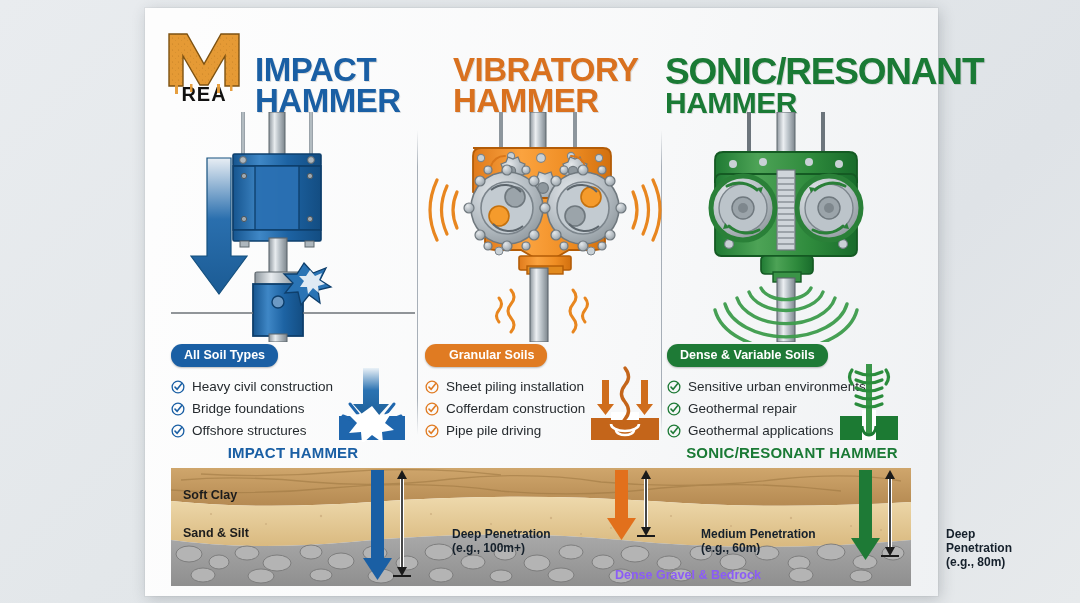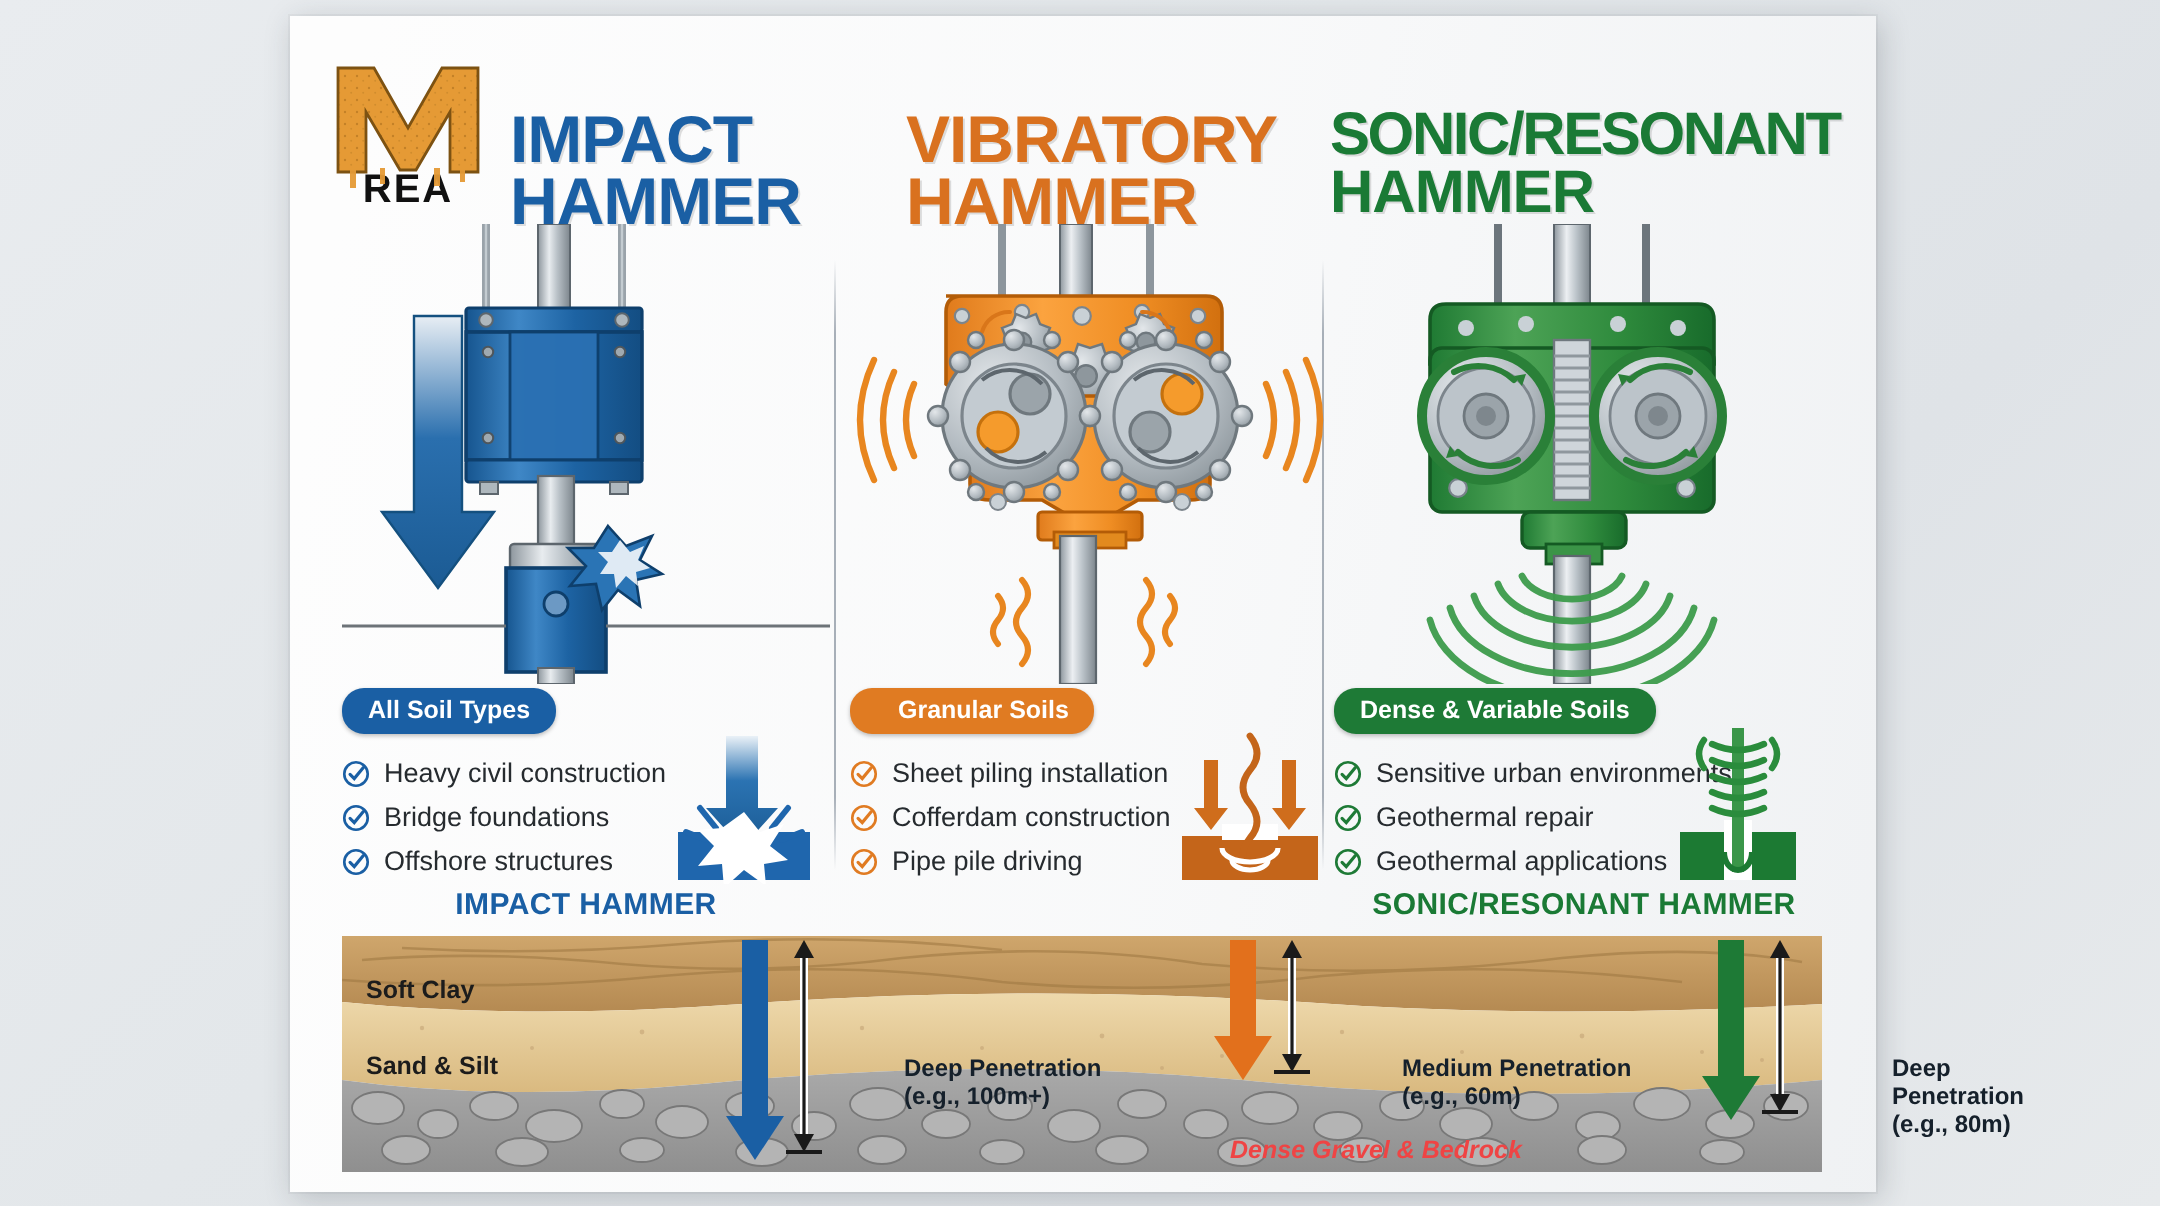--- a/index.html
+++ b/index.html
@@ -29,21 +29,21 @@
     font-weight:bold;letter-spacing:-.5px;margin-top:22px;
   }
   .col-head .l1{display:block;font-size:33px;}
   .col-head .l2{display:block;font-size:33px;}
   #head-impact{left:110px;width:205px;color:#1a5fa4;
     text-shadow:1px 1px 0 rgba(0,0,0,.12);}
   #head-vib{left:308px;width:215px;color:#d9711f;
     text-shadow:1px 1px 0 rgba(0,0,0,.12);}
   #head-sonic{left:520px;width:270px;color:#1a7a35;
     text-shadow:1px 1px 0 rgba(0,0,0,.12);}
-  #head-sonic .l1{font-size:30px;letter-spacing:-1.2px;}
+  #head-sonic .l1{font-size:37px;letter-spacing:-1.2px;}
   #head-sonic .l2{font-size:30px;}
 
   
   .divider{position:absolute;top:122px;width:1px;height:305px;
     background:linear-gradient(to bottom,rgba(150,160,170,0),rgba(140,150,162,.75) 12%,rgba(140,150,162,.75) 88%,rgba(150,160,170,0));}
   #div1{left:272px;}
   #div2{left:516px;}
 
   
   .illus{position:absolute;top:104px;width:244px;height:230px;}
@@ -79,21 +79,21 @@
   
   #chart-labels{position:absolute;left:0;top:436px;width:793px;height:24px;}
   .chart-title{position:absolute;font-weight:bold;font-size:15px;letter-spacing:.2px;}
   #ct1{left:28px;width:240px;text-align:center;color:#1a5fa4;}
   #ct2{left:272px;width:240px;text-align:center;color:#d9711f;}
   #ct3{left:512px;width:270px;text-align:center;color:#1a7a35;}
   #soil{position:absolute;left:26px;top:460px;width:740px;height:118px;}
   .soil-lbl{position:absolute;font-weight:bold;font-size:12.5px;color:#1c1c1c;}
   #sl-clay{left:38px;top:480px;}
   #sl-sand{left:38px;top:518px;}
-  #sl-rock{left:470px;top:560px;color:#ef4444;font-style:italic;}
+  #sl-rock{left:470px;top:560px;color:#8b5cf6;}
   .pen{position:absolute;font-weight:bold;font-size:12px;color:#15202b;line-height:1.18;margin-top:16px;}
   .pen i{display:block;font-style:normal;font-weight:bold;}
   #pen1{left:307px;top:503px;}
   #pen2{left:556px;top:503px;}
   #pen3{left:801px;top:503px;}
 </style>
 </head>
 <body>
 
 <div id="sheet">

